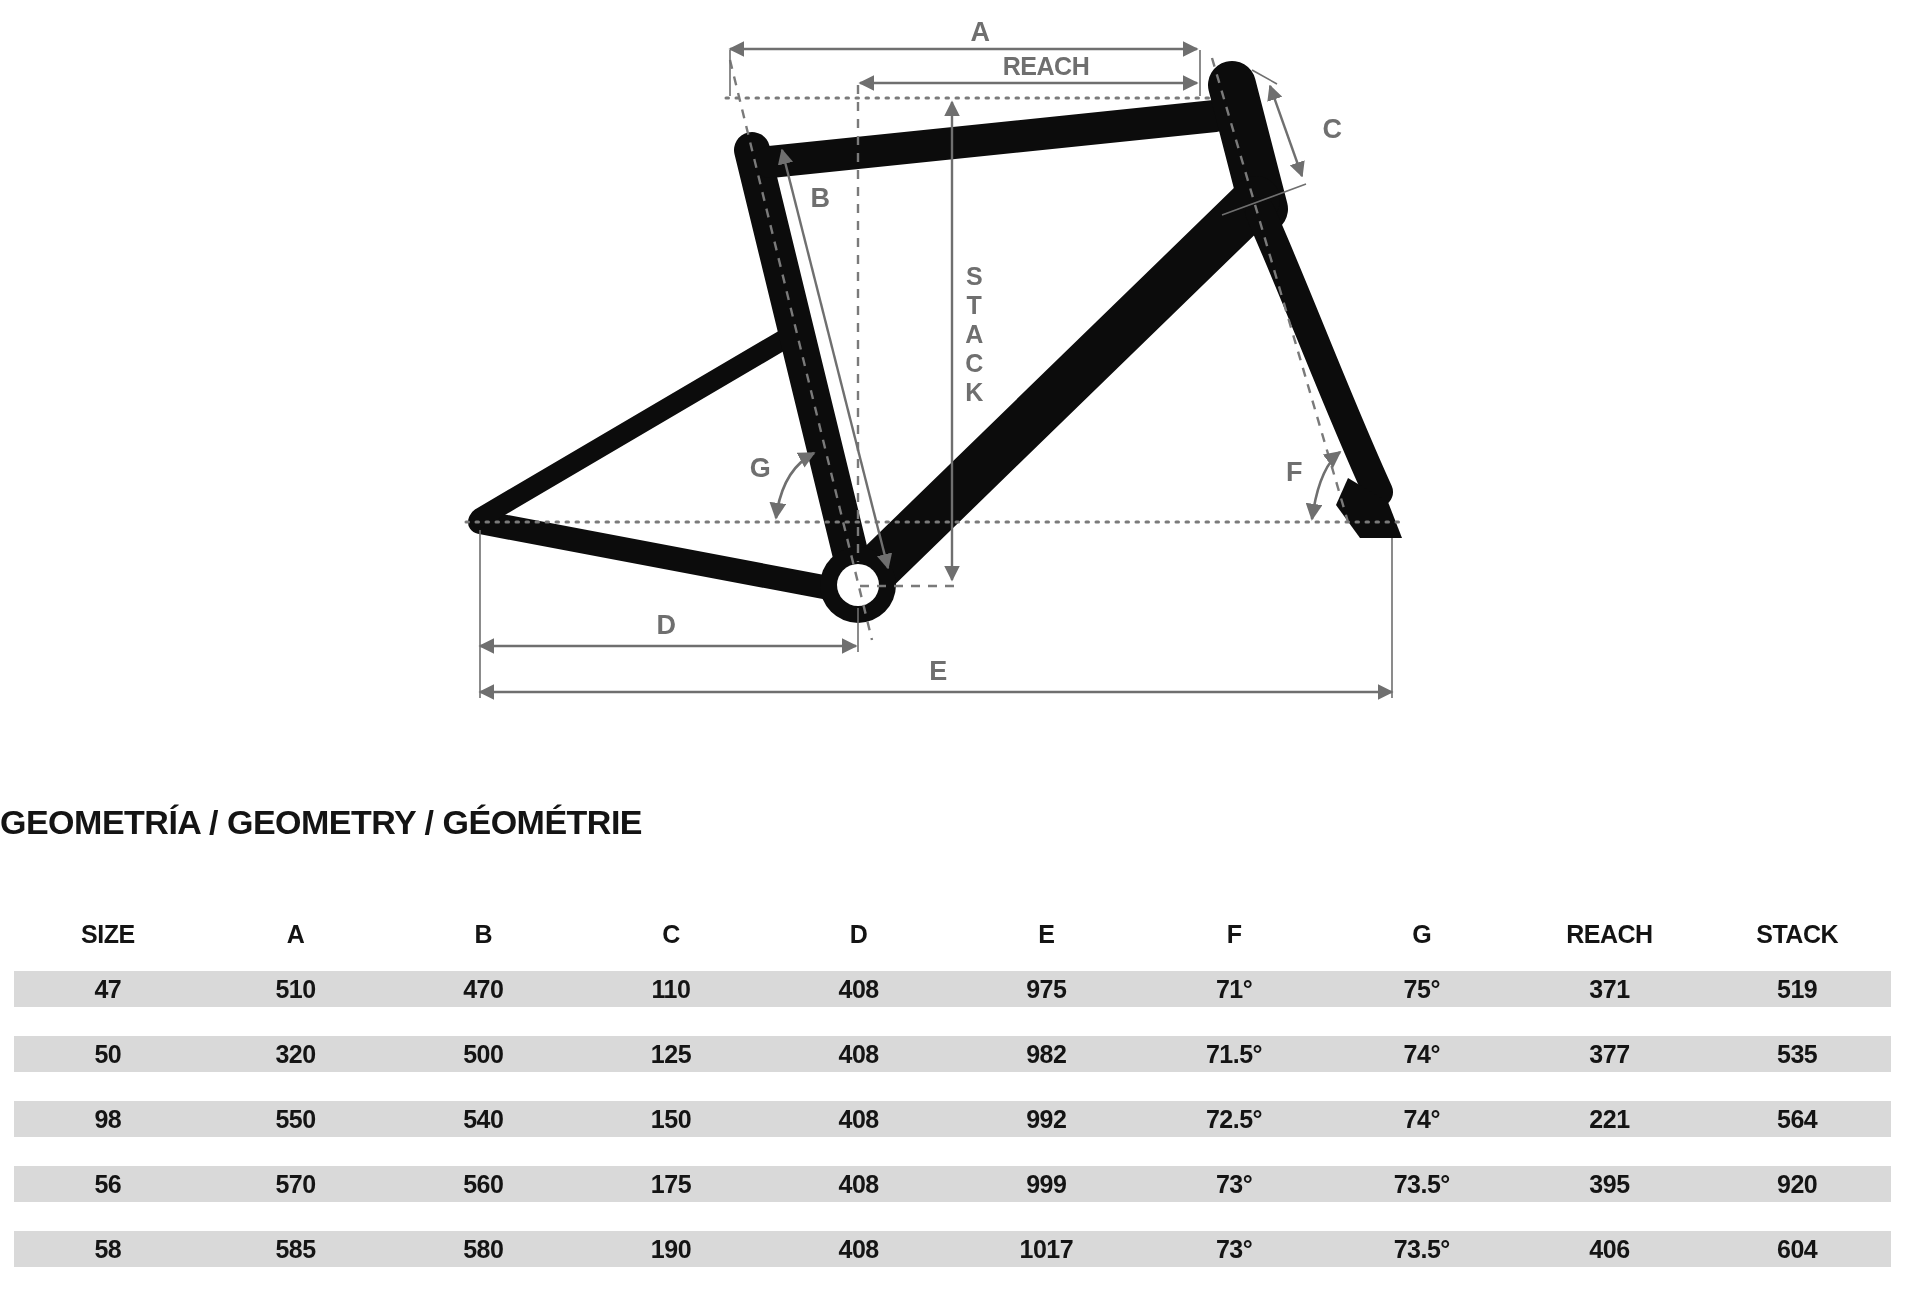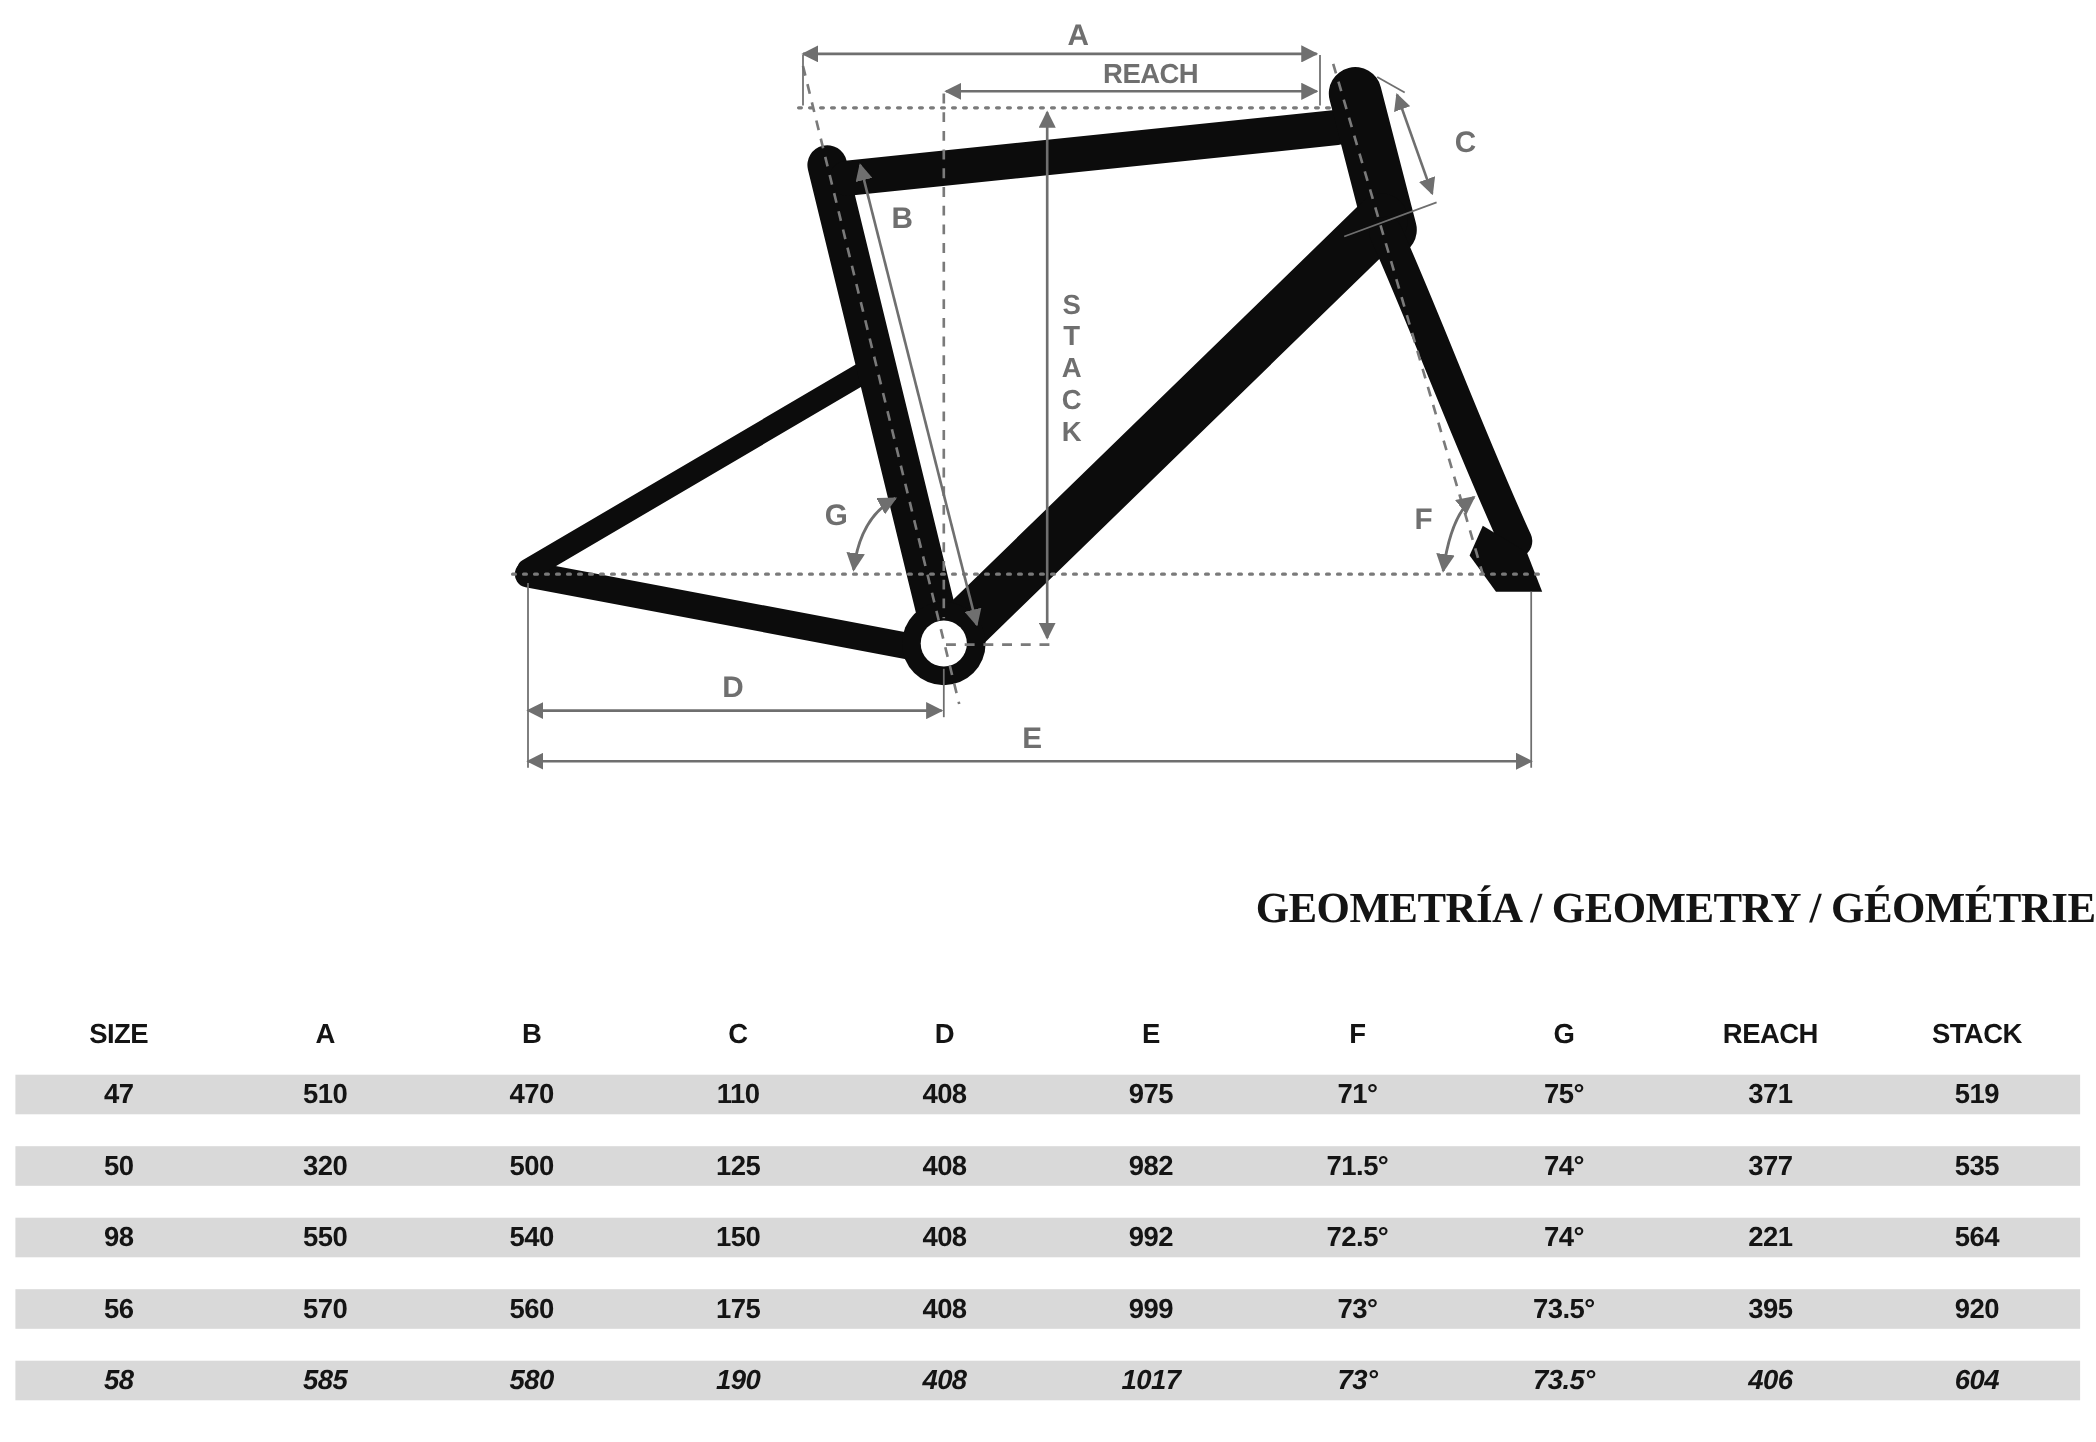--- a/index.html
+++ b/index.html
@@ -27,42 +27,41 @@
   .dash{stroke:var(--guide);stroke-width:2.4;stroke-dasharray:9 8;fill:none;}
   .dot{stroke:var(--guide);stroke-width:3;stroke-dasharray:2.5 7.5;stroke-linecap:round;fill:none;}
   .arc{stroke:var(--annotation);stroke-width:2.6;fill:none;}
   .lbl{fill:var(--annotation);font-weight:700;font-size:27px;letter-spacing:-0.5px;
        font-family:"Liberation Sans", sans-serif;}
   .lbl-sm{font-size:25px;}
 
   
   .page-title{
     margin:88px 0 0 0;
-    text-align:right;
-    font-size:39px;
+    text-align:left;
+    font-size:34px;
     font-weight:700;
     letter-spacing:-0.5px;
     color:var(--text);
-    font-family:Liberation Serif, serif;
   }
 
   
   .geo-table{margin:74px 14px 0 14px;}
   .geo-row{
     display:grid;
     grid-template-columns:repeat(10,1fr);
     align-items:center;
   }
   .geo-header{height:32px;margin-bottom:23px;}
   .geo-band{
     height:36px;
     margin-bottom:29px;
     background:var(--row-band);
   }
-  .geo-band:last-child{margin-bottom:0;font-style:italic;}
+  .geo-band:last-child{margin-bottom:0;}
   .cell{
     text-align:center;
     font-weight:700;
     font-size:25px;
     letter-spacing:-0.5px;
     line-height:36px;
     color:var(--text);
     white-space:nowrap;
   }
 </style>

